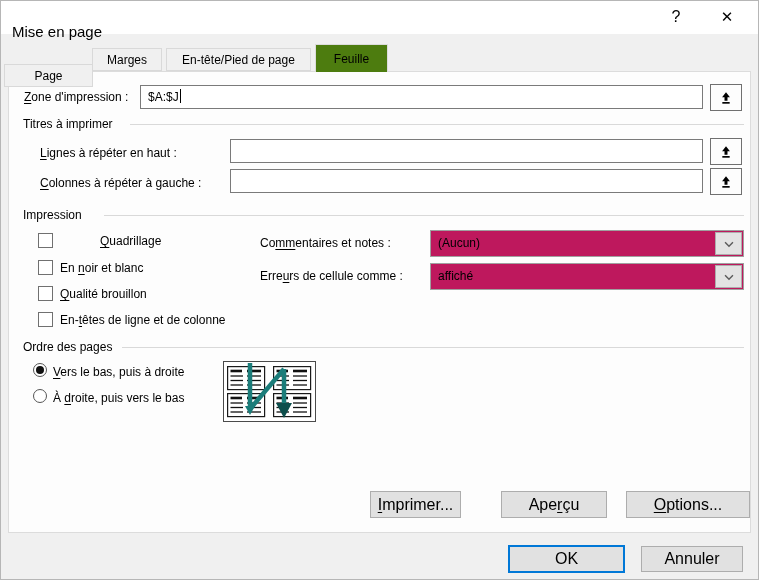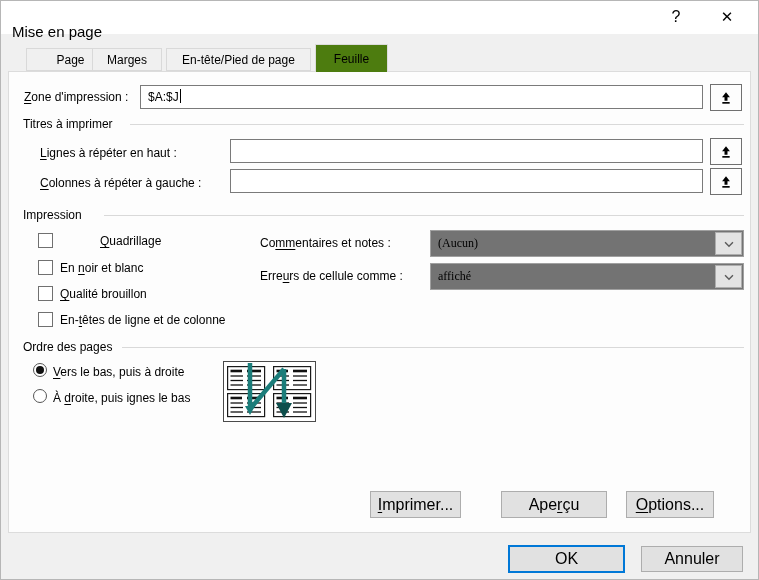--- a/index.html
+++ b/index.html
@@ -20,41 +20,41 @@
   
   .tinput{position:absolute;background:#fff;border:1px solid #7a7a7a;box-sizing:border-box;padding:0 0 0 7px;line-height:22px;white-space:nowrap;z-index:3;}
   .caret{display:inline-block;width:1px;height:14px;background:#000;vertical-align:-2px;margin-left:1px;}
   
   .collapse-btn{position:absolute;width:32px;height:27px;background:#fdfdfd;border:1px solid #707070;box-sizing:border-box;display:flex;align-items:center;justify-content:center;z-index:3;}
   
   .cb{position:absolute;width:15px;height:15px;background:#fff;border:1px solid #707070;box-sizing:border-box;z-index:3;}
   .radio{position:absolute;width:14px;height:14px;background:#fff;border:1px solid #555;border-radius:50%;box-sizing:border-box;z-index:3;}
   .radio .dot{position:absolute;left:2px;top:2px;width:8px;height:8px;border-radius:50%;background:#111;}
   
-  .combo{position:absolute;width:314px;height:27px;background:#737373;border:1px solid #a0a0a0;box-sizing:border-box;z-index:3;font-family:Liberation Serif, serif;}
+  .combo{position:absolute;width:314px;height:27px;background:#be185d;border:1px solid #a0a0a0;box-sizing:border-box;z-index:3;}
   .combo-value{position:absolute;left:7px;top:0;line-height:25px;white-space:nowrap;}
   .combo-btn{position:absolute;right:1px;top:1px;bottom:1px;width:27px;background:#e3e3e3;border:1px solid #adadad;box-sizing:border-box;display:flex;align-items:center;justify-content:center;}
   
   .preview{position:absolute;left:223px;top:361px;width:93px;height:61px;background:#fff;border:1px solid #4a4a4a;box-sizing:border-box;z-index:3;}
   
   .btn{position:absolute;background:#e1e1e1;border:1px solid #adadad;box-sizing:border-box;text-align:center;font-size:16px;z-index:3;cursor:default;}
   .btn.default{border:2px solid #0078d7;}
 </style>
 </head>
 <body>
 
 <div class="frame"></div>
 
 <div class="titlebar">
   <div class="title">Mise en page</div>
   <div class="cap-btn" style="left:661px;"><span>?</span></div>
   <div class="cap-btn" style="left:712px;font-size:15px;"><span>✕</span></div>
 </div>
 
-<div class="tab" style="left:26px;width:89px;"><span>Page</span></div>
+<div class="tab" style="left:4px;width:89px;margin-top:16px;"><span>Page</span></div>
 <div class="tab" style="left:92px;width:70px;"><span>Marges</span></div>
 <div class="tab" style="left:166px;width:145px;"><span>En-tête/Pied de page</span></div>
 <div class="tab active" style="left:315px;width:73px;"><span>Feuille</span></div>
 
 <div class="panel"></div>
 
 <div class="lbl" style="left:24px;top:90px;"><span class="acc">Z</span><span>one d'impression :</span></div>
 <div class="tinput" style="left:140px;top:85px;width:563px;height:24px;"><span>$A:$J</span><span class="caret"></span></div>
 <div class="collapse-btn" style="left:710px;top:84px;">
   <svg width="14" height="16" viewBox="0 0 16 16">
@@ -121,21 +121,21 @@
 
 <div class="lbl" style="left:23px;top:340px;">Ordre des pages</div>
 <div class="group-line" style="left:122px;top:347px;width:622px;"></div>
 
 <div class="radio" style="left:33px;top:363px;">
     <span class="dot"></span>
   </div>
 <div class="lbl" style="left:53px;top:365px;"><span class="acc">V</span><span>ers le bas, puis à droite</span></div>
 
 <div class="radio" style="left:33px;top:389px;"></div>
-<div class="lbl" style="left:53px;top:391px;"><span>À </span><span class="acc">d</span><span>roite, puis ignes le bas</span></div>
+<div class="lbl" style="left:53px;top:391px;"><span>À </span><span class="acc">d</span><span>roite, puis vers le bas</span></div>
 
 <div class="preview">
   <svg width="91" height="59" viewBox="0 0 91 59">
     <defs>
       <g id="minipage">
         <rect x="0.6" y="0.6" width="37" height="23" fill="#ffffff" stroke="#1a1a1a" stroke-width="1.2"></rect>
         <line x1="3.5" y1="5" x2="15" y2="5" stroke="#111" stroke-width="2.6"></line>
         <line x1="20" y1="5" x2="34" y2="5" stroke="#111" stroke-width="2.6"></line>
         <line x1="3.5" y1="10" x2="16" y2="10" stroke="#111" stroke-width="1.3"></line>
         <line x1="20" y1="10" x2="34" y2="10" stroke="#111" stroke-width="1.3"></line>
@@ -152,16 +152,16 @@
     <line x1="26" y1="1" x2="26" y2="46" stroke="#1b7d7a" stroke-width="4.5"></line>
     <polygon points="21,44 31,44 26,53" fill="#1b7d7a"></polygon>
     <line x1="26" y1="47" x2="60" y2="7" stroke="#1b7d7a" stroke-width="4.5"></line>
     <line x1="60" y1="7" x2="60" y2="43" stroke="#1b7d7a" stroke-width="4.5"></line>
     <polygon points="52,41 68,41 60,56" fill="#0e4f4d"></polygon>
   </svg>
 </div>
 
 <div class="btn" style="left:370px;top:491px;width:91px;height:27px;line-height:25px;"><span class="acc">I</span><span>mprimer...</span></div>
 <div class="btn" style="left:501px;top:491px;width:106px;height:27px;line-height:25px;"><span>Ape</span><span class="acc">r</span><span>çu</span></div>
-<div class="btn" style="left:626px;top:491px;width:88px;height:27px;line-height:25px;"><span class="acc">O</span><span>ptions...</span></div>
+<div class="btn" style="left:626px;top:491px;width:124px;height:27px;line-height:25px;"><span class="acc">O</span><span>ptions...</span></div>
 
 <div class="btn default" style="left:508px;top:545px;width:117px;height:28px;line-height:24px;">OK</div>
 <div class="btn" style="left:641px;top:546px;width:102px;height:26px;line-height:24px;">Annuler</div>
 
 </body></html>

